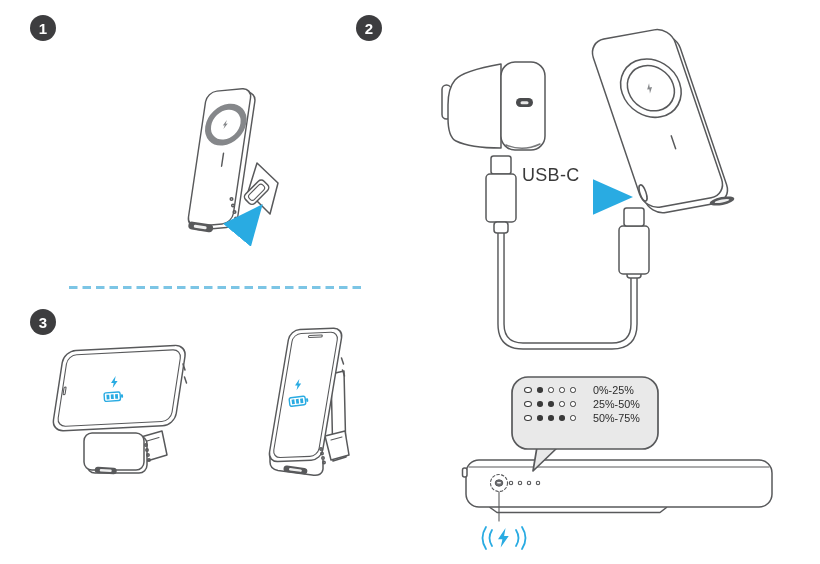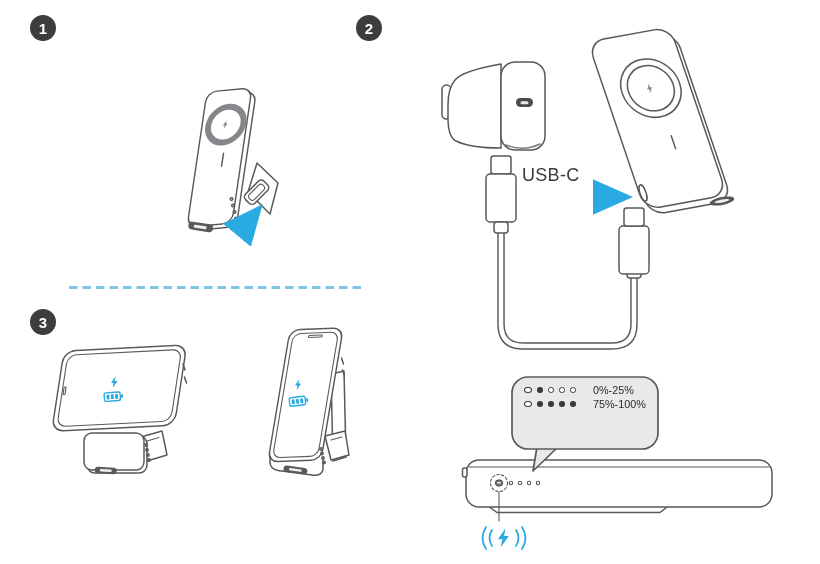--- a/index.html
+++ b/index.html
@@ -244,18 +244,26 @@
         <span class="dot filled"></span>
         <span class="dot open"></span>
         <span class="dot open"></span>
         <span class="dot open"></span>
         <span class="legend-label">0%-25%</span>
       </div>
       <div class="legend-row">
         <span class="button-dot"></span>
         <span class="dot filled"></span>
         <span class="dot filled"></span>
-        <span class="dot filled"></span>
-        <span class="dot filled"></span>
-        <span class="legend-label">75%-100%</span>
+        <span class="dot open"></span>
+        <span class="dot open"></span>
+        <span class="legend-label">25%-50%</span>
+      </div>
+      <div class="legend-row">
+        <span class="button-dot"></span>
+        <span class="dot filled"></span>
+        <span class="dot filled"></span>
+        <span class="dot filled"></span>
+        <span class="dot open"></span>
+        <span class="legend-label">50%-75%</span>
       </div>
     </div>
 </div>
 
 </body></html>

